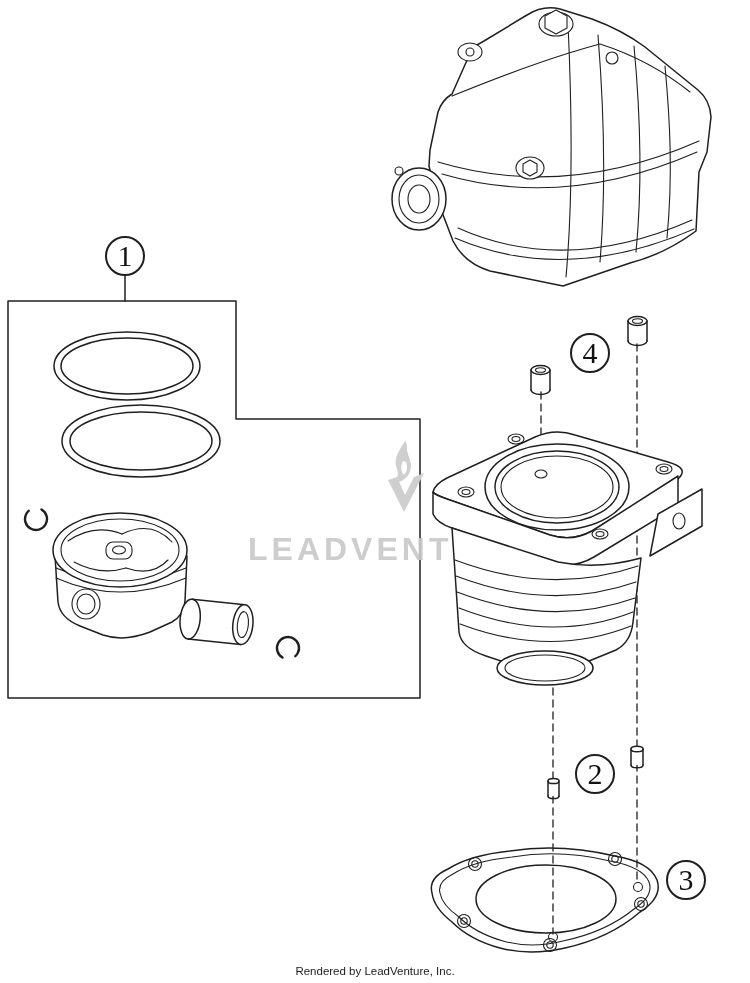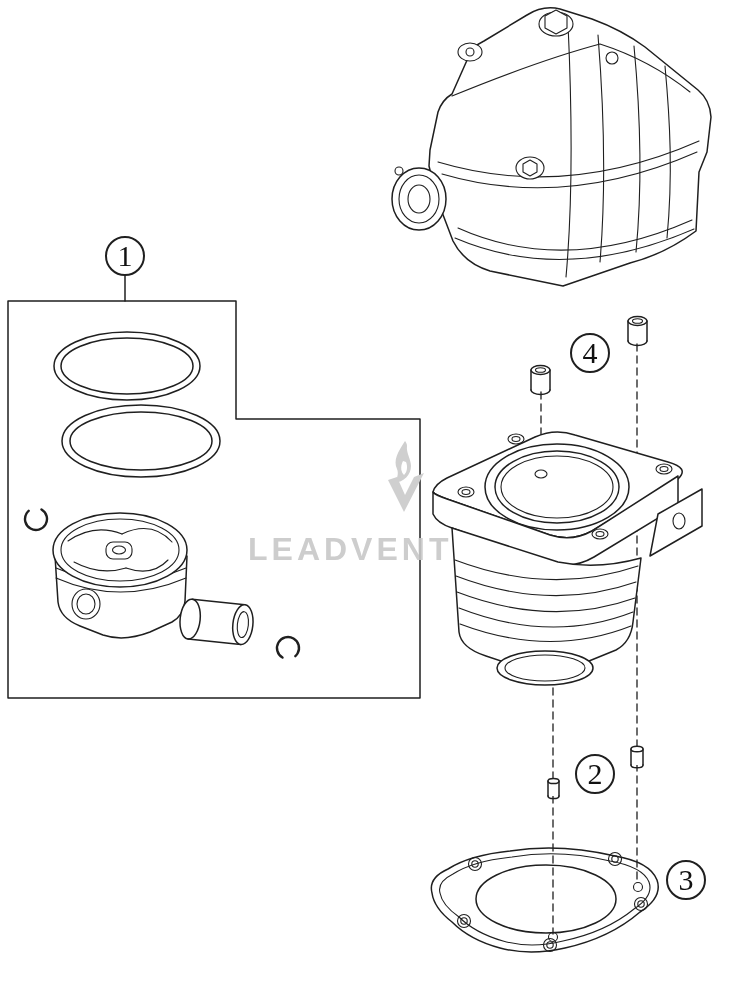--- a/index.html
+++ b/index.html
@@ -229,13 +229,14 @@
   <g>
     <circle class="callout-circle" cx="686" cy="880" r="19"></circle>
     <text class="callout-num" x="686" y="890" text-anchor="middle">3</text>
   </g>
   <g>
     <circle class="callout-circle" cx="590" cy="353" r="19"></circle>
     <text class="callout-num" x="590" y="363" text-anchor="middle">4</text>
   </g>
 </svg>
 
+<div class="footer">Rendered by LeadVenture, Inc.</div>
 </div>
 
 </body></html>

